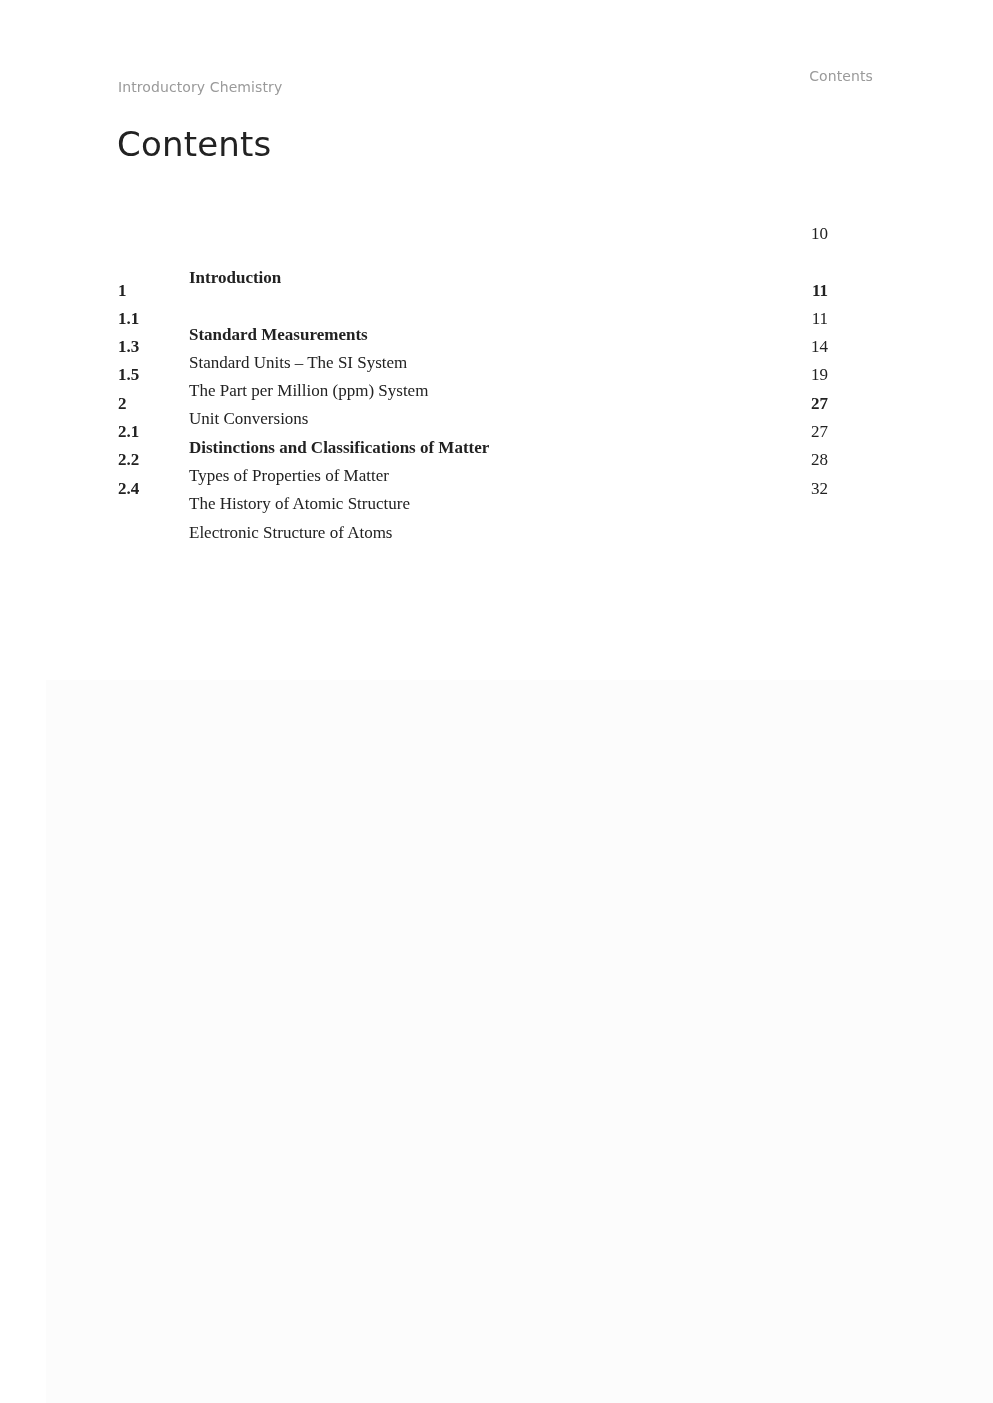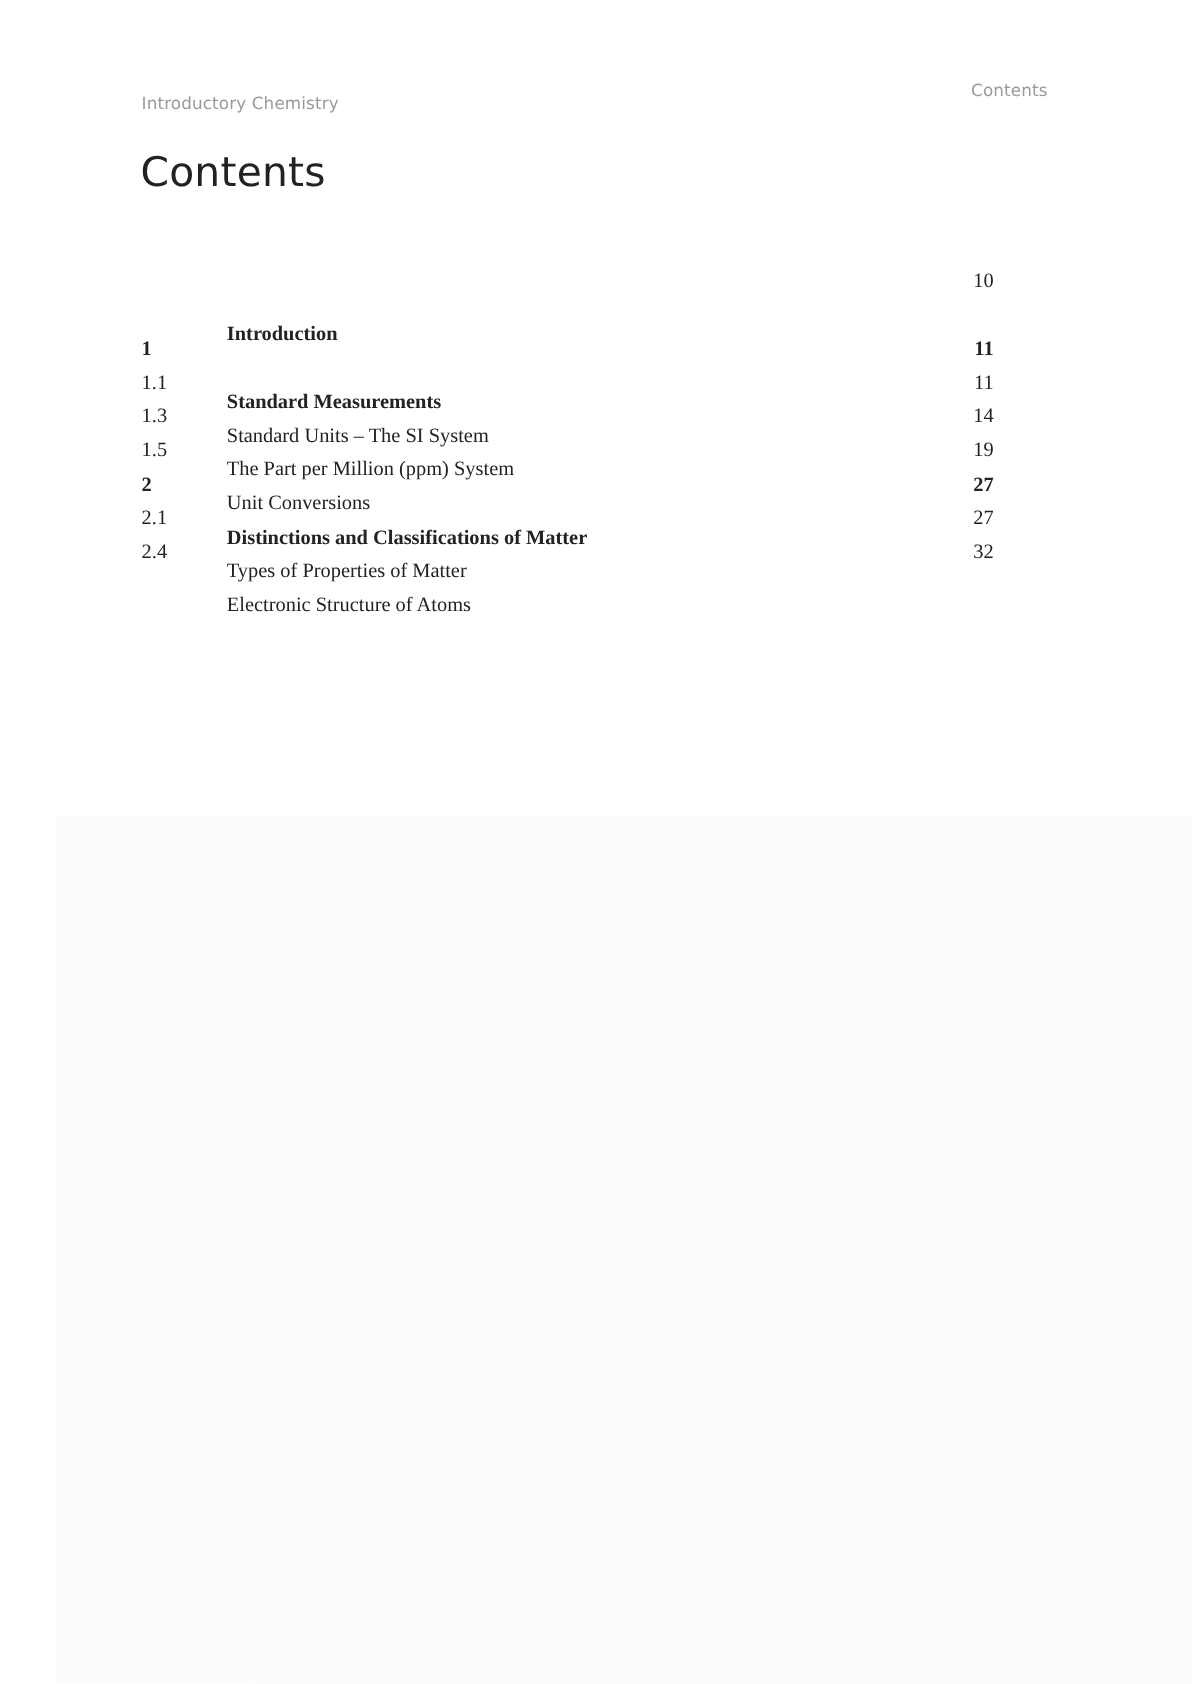--- a/index.html
+++ b/index.html
@@ -58,20 +58,21 @@
     .toc-row {
       position: relative;
       height: 28.3px;
       line-height: 24px;
     }
     .toc-row.gap-after { margin-bottom: 28.3px; }
     .toc-num {
       position: absolute;
       left: 0;
       top: 0;
+      font-weight: bold;
     }
     .toc-title {
       position: absolute;
       left: 71px;
       top: 0;
       white-space: nowrap;
       margin-top: 44px;
     }
     .toc-page {
       position: absolute;
@@ -127,17 +128,22 @@
     <span class="toc-num">2</span>
     <span class="toc-title">Distinctions and Classifications of Matter</span>
     <span class="toc-page">27</span>
   </div>
   <div class="toc-row">
     <span class="toc-num">2.1</span>
     <span class="toc-title">Types of Properties of Matter</span>
     <span class="toc-page">27</span>
   </div>
   <div class="toc-row">
+    <span class="toc-num">2.2</span>
+    <span class="toc-title">The History of Atomic Structure</span>
+    <span class="toc-page">28</span>
+  </div>
+  <div class="toc-row">
     <span class="toc-num">2.4</span>
     <span class="toc-title">Electronic Structure of Atoms</span>
     <span class="toc-page">32</span>
   </div>
 </div>
 
 </body></html>

